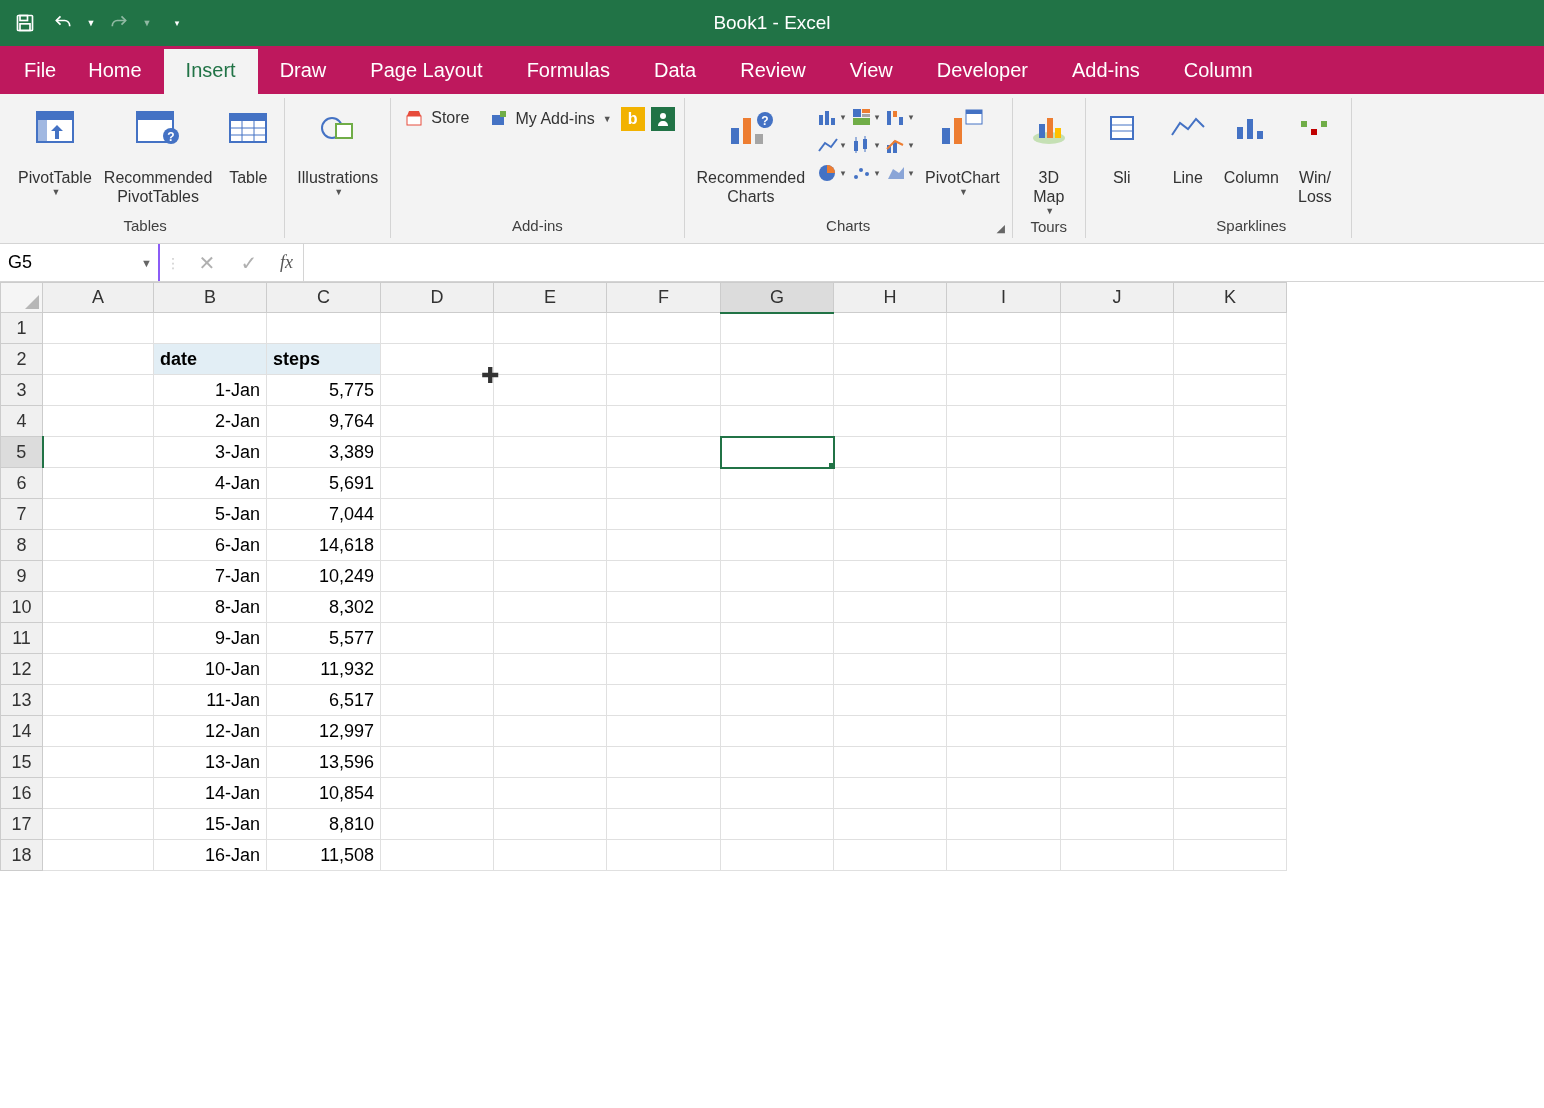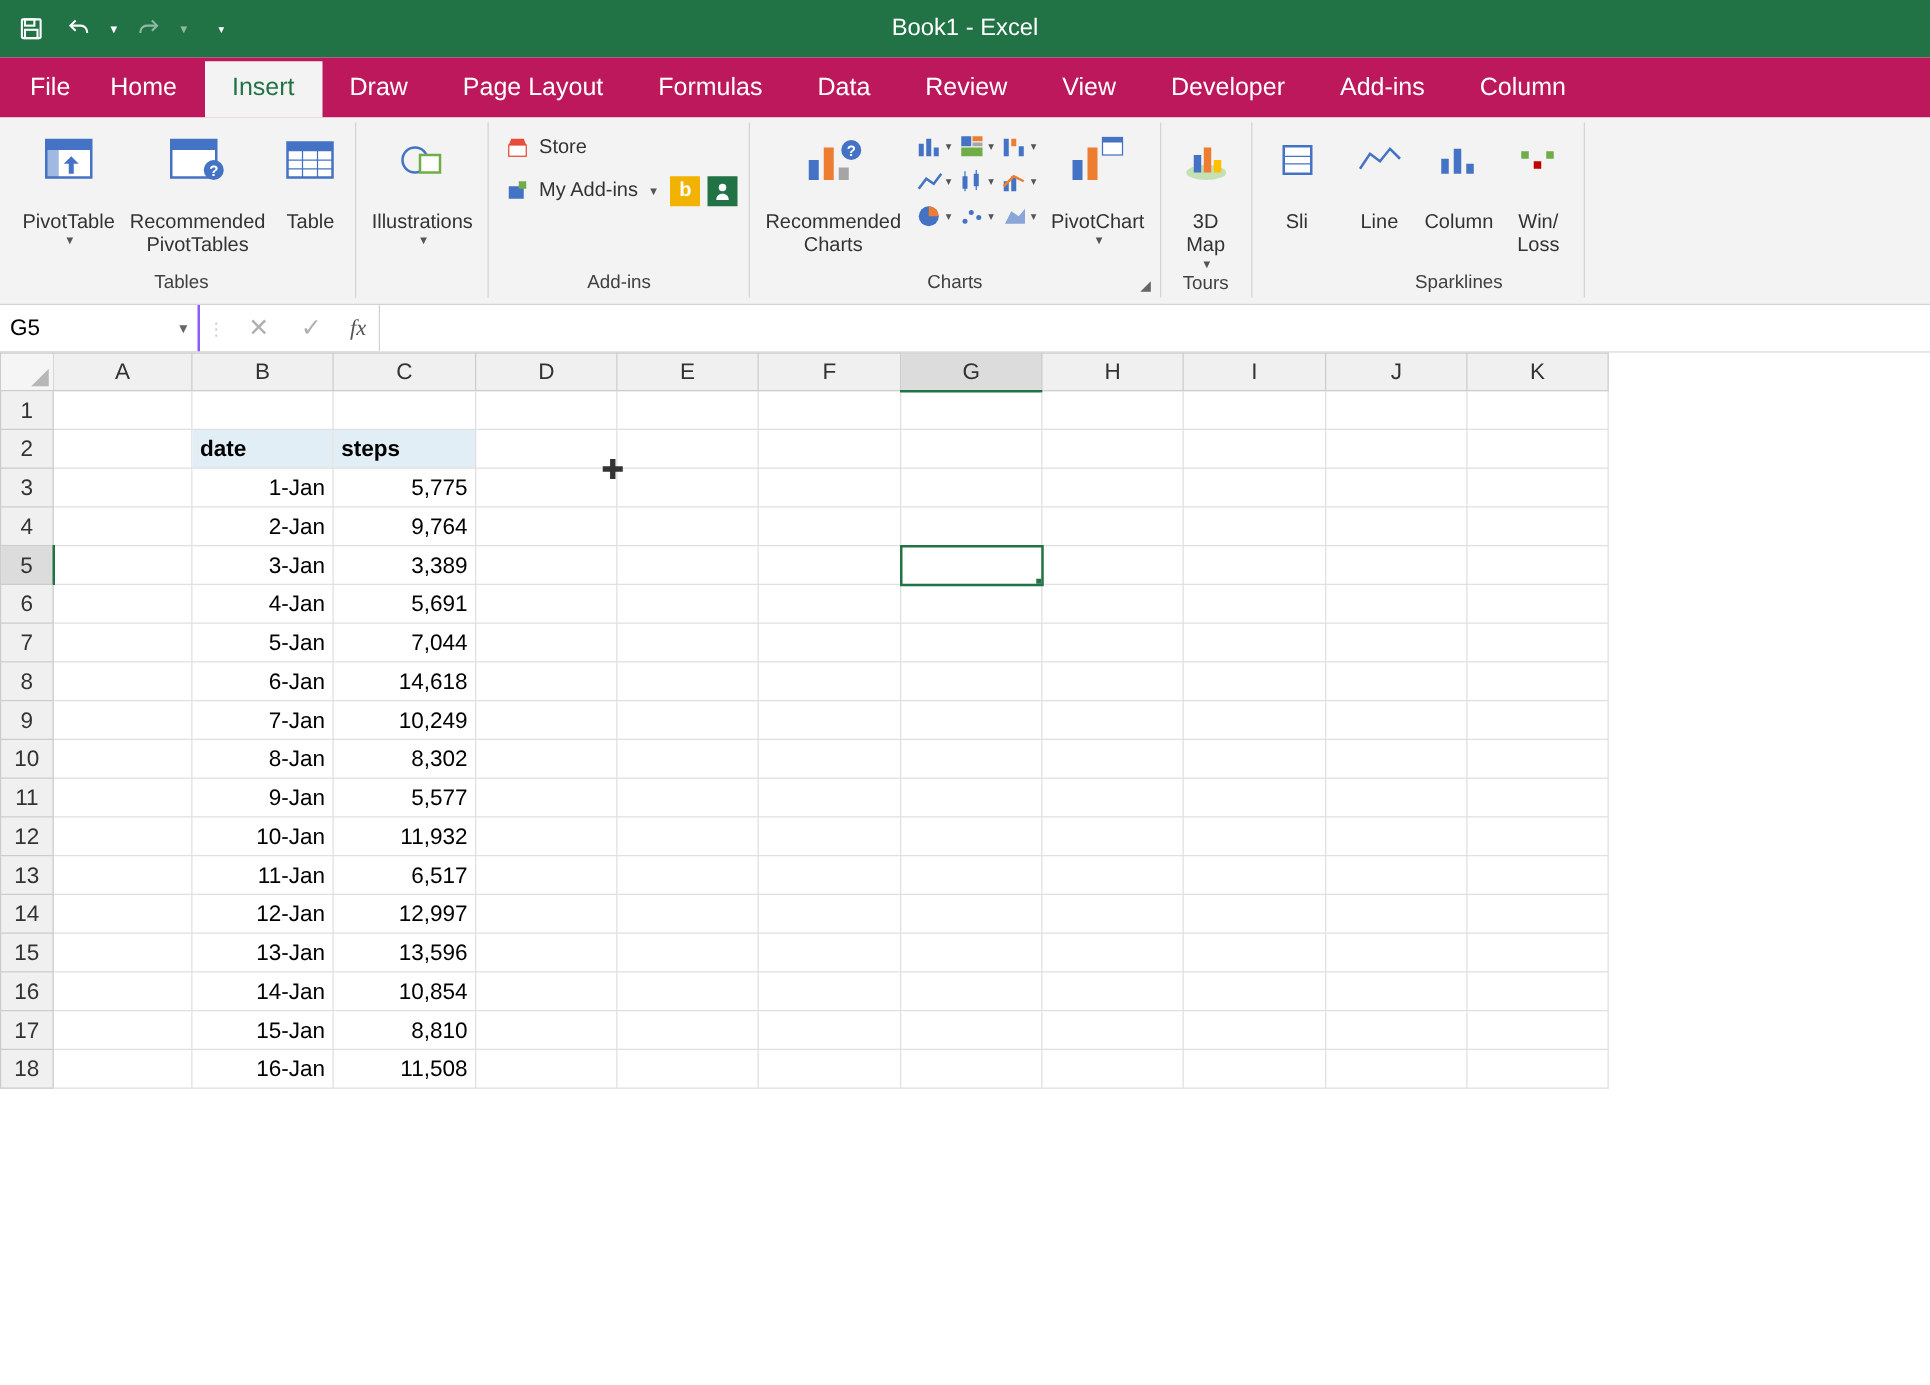--- a/index.html
+++ b/index.html
@@ -298,21 +298,21 @@
             </svg>
         </span>
         <span class="lbl">Illustrations</span>
         <span class="tiny-drop">▼</span>
       </div>
     </div>
     <div class="ribbon-group-label">&nbsp;</div>
   </div>
 
   <div class="ribbon-group">
-    <div class="ribbon-group-controls" style="flex-direction:column; gap:6px;">
+    <div class="ribbon-group-controls" style="flex-direction:row; gap:6px;">
       <div class="small-btn">
         <span class="sicon">
           <svg width="20" height="20" viewBox="0 0 20 20">
               <path d="M3 8l2-5h10l2 5v9H3z" fill="#e74c3c"></path>
               <rect x="3" y="8" width="14" height="9" fill="#fff" stroke="#e74c3c"></rect>
             </svg>
         </span>
         <span>Store</span>
       </div>
       <div style="display:flex; align-items:center;">

